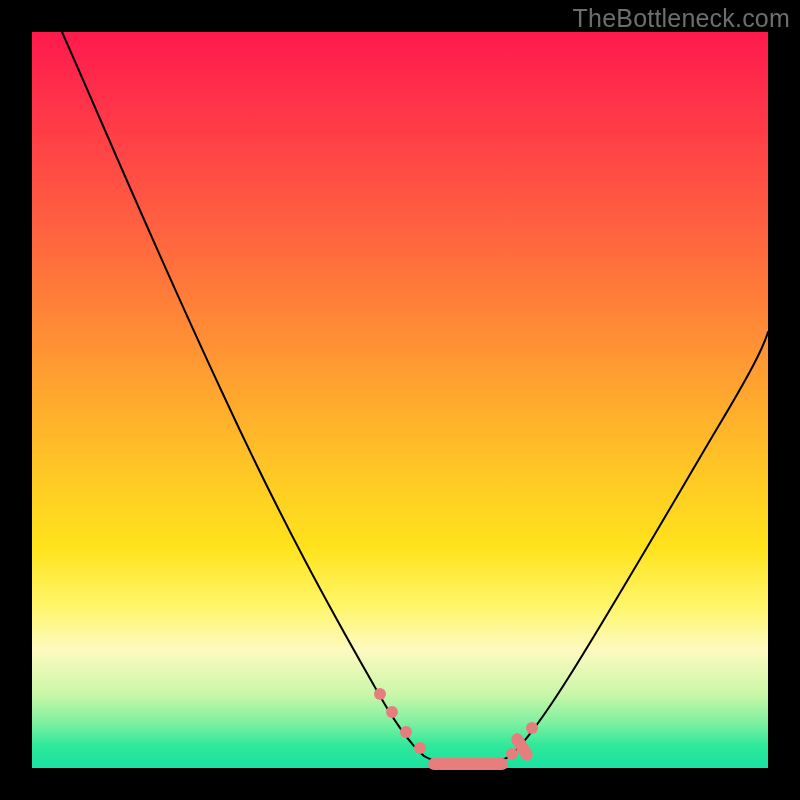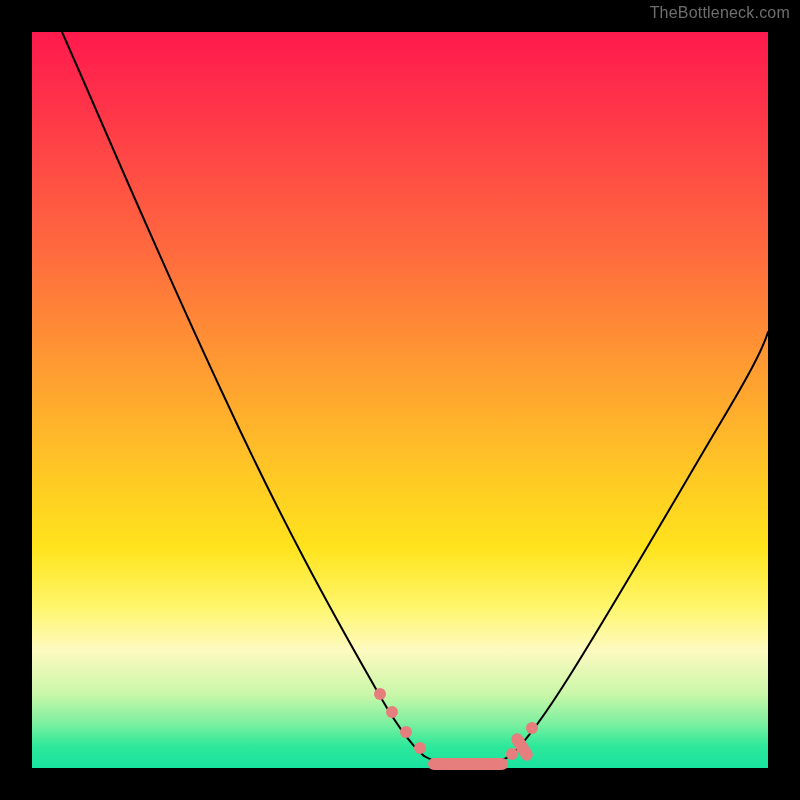--- a/index.html
+++ b/index.html
@@ -41,21 +41,21 @@
       #7bf0a0 94%,
       #2ee89a 97%,
       #18e3a0 100%
     );
   }
   .watermark {
     position: absolute;
     top: 4px;
     right: 10px;
     color: #6e6e6e;
-    font-size: 16px;
+    font-size: 25px;
     font-weight: 500;
     letter-spacing: 0.2px;
     user-select: none;
   }
   svg.curves {
     position: absolute;
     left: 0;
     top: 0;
     width: 736px;
     height: 736px;

